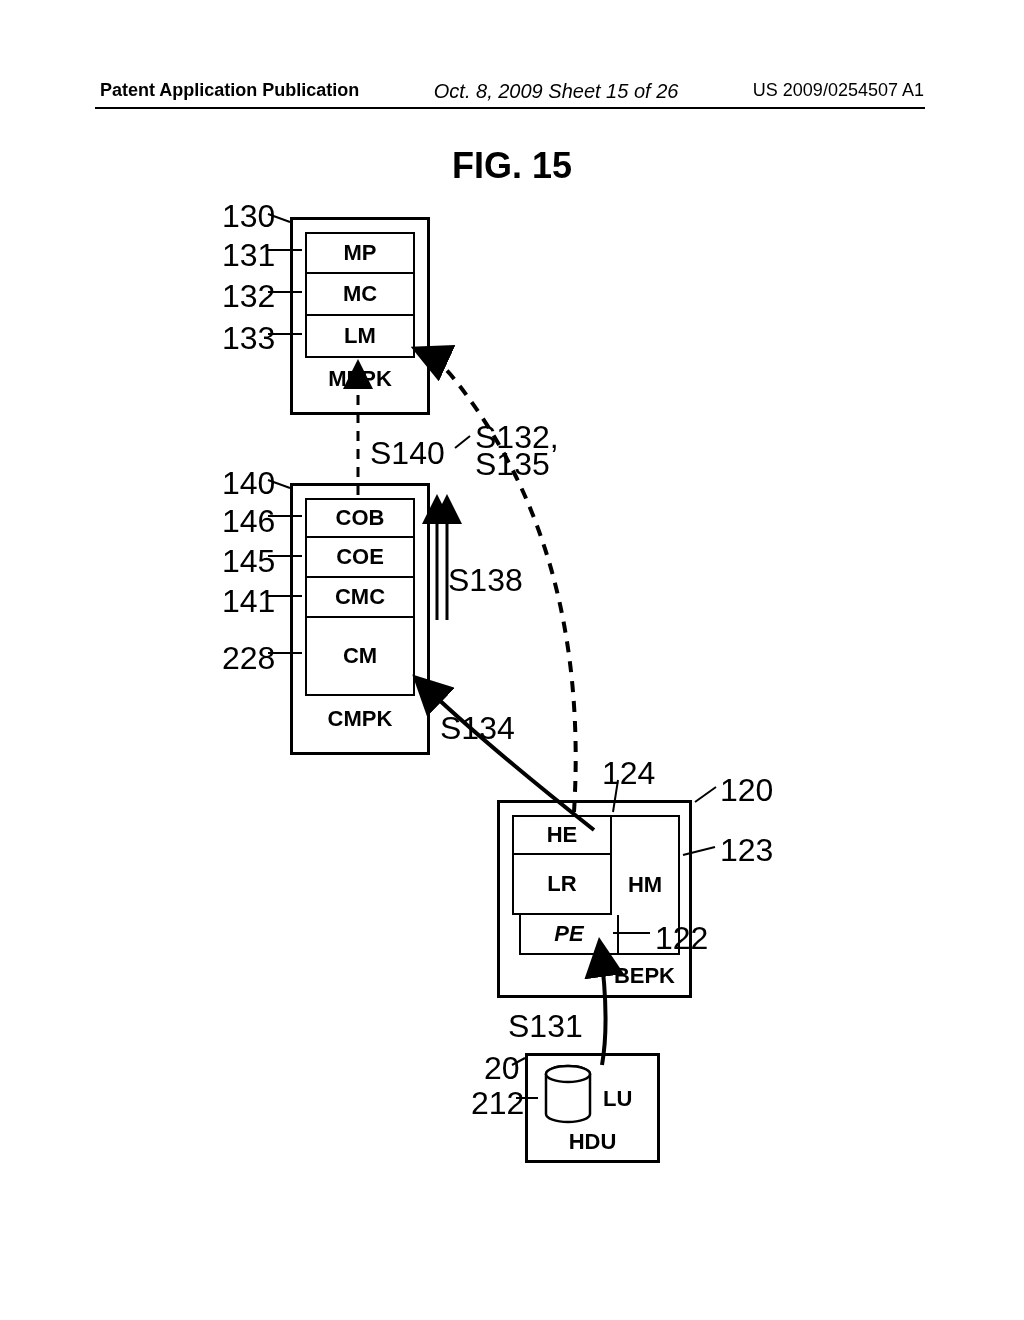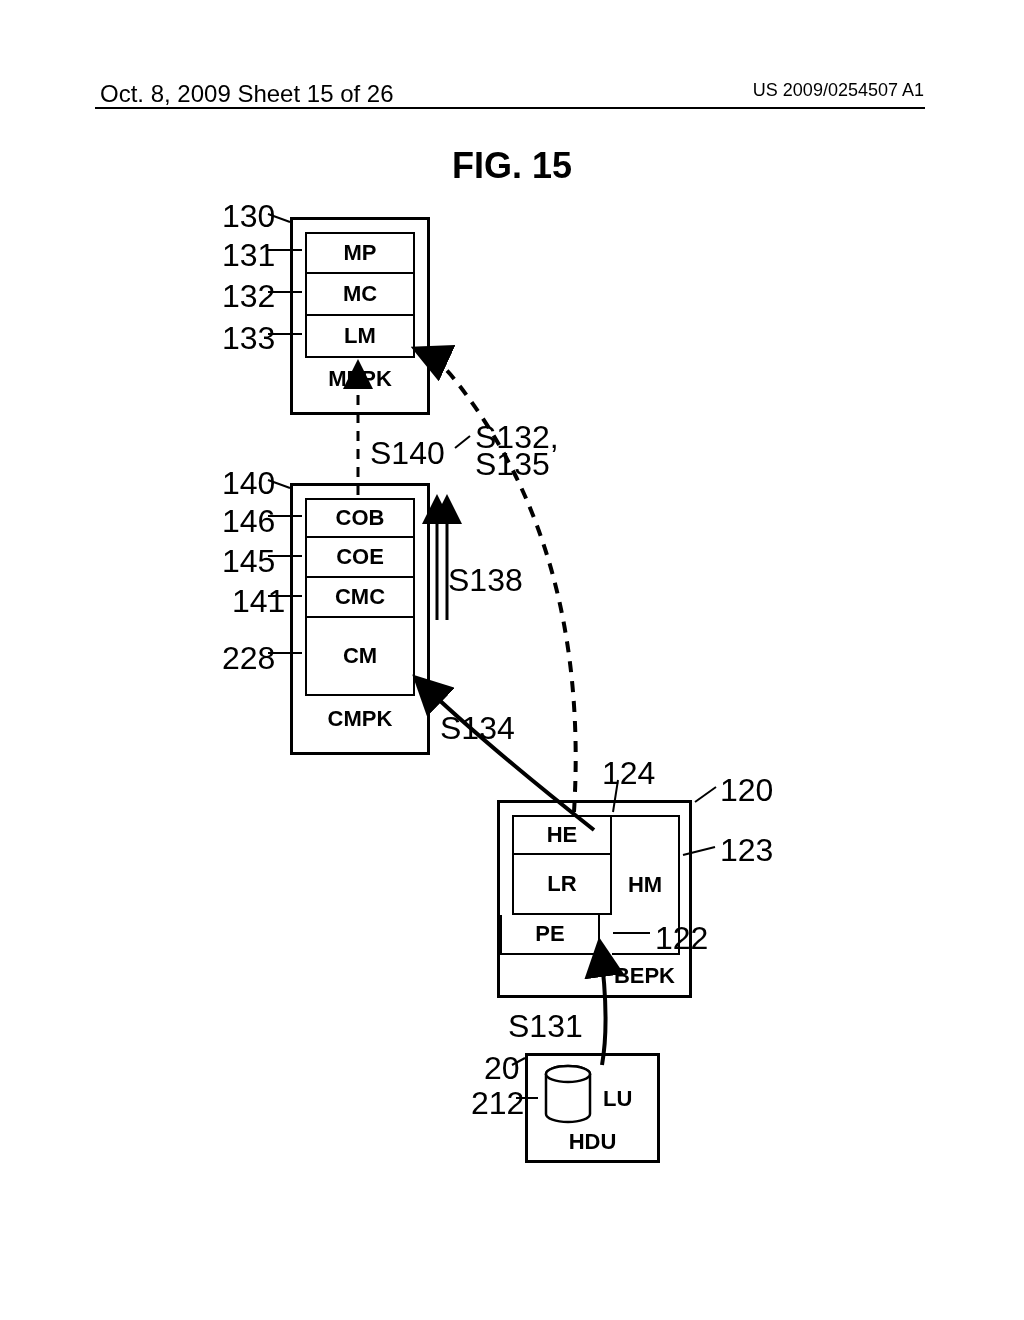--- a/index.html
+++ b/index.html
@@ -14,21 +14,21 @@
       position: absolute;
       top: 80px;
       left: 0;
       width: 100%;
       display: flex;
       justify-content: space-between;
       padding: 0 100px;
       font-size: 18px;
     }
     .header-left { font-weight: bold; }
-    .header-center { font-size: 24px; }
+    .header-center { font-size: 20px; font-style: italic; }
     .header-right { font-size: 18px; }
     .header-line {
       position: absolute;
       top: 107px;
       left: 95px;
       width: 830px;
       height: 2px;
       background: black;
     }
     .fig-title {
@@ -80,20 +80,21 @@
       left: 0;
       width: 100%;
       height: 100%;
       pointer-events: none;
     }
   </style>
 </head>
 <body>
 
 <div class="header">
+  <span class="header-left">Patent Application Publication</span>
   <span class="header-center">Oct. 8, 2009  Sheet 15 of 26</span>
   <span class="header-right">US 2009/0254507 A1</span>
 </div>
 <div class="header-line"></div>
 
 <div class="fig-title">FIG. 15</div>
 
 <div class="diagram">
 
   <div class="box" style="left:290px; top:283px; width:140px; height:272px;">
@@ -112,21 +113,21 @@
       <div class="inner-box" style="height:42px; border-top:none;">MC</div>
       <div class="inner-box" style="height:42px; border-top:none;">LM</div>
     </div>
     <div class="box-title" style="margin-top:8px;">MPPK</div>
   </div>
 
   <div class="box" style="left:497px; top:600px; width:195px; height:198px;">
     <div style="position:relative; width:100%; height:100%;padding-left:28px;">
       <div class="inner-box" style="position:absolute; left:12px; top:12px; width:100px; height:40px;">HE</div>
       <div class="inner-box" style="position:absolute; left:12px; top:52px; width:100px; height:60px; border-top:none;">LR</div>
-      <div class="inner-box" style="position:absolute; left:0; top:112px; width:100px; height:40px; border-top:none;">PE</div>
+      <div class="inner-box" style="position:absolute; left:19px; top:112px; width:100px; height:40px; border-top:none;font-style:italic;">PE</div>
       <div class="inner-box" style="position:absolute; left:112px; top:12px; width:68px; height:140px; border-left:none;">HM</div>
       <div class="box-title" style="position:absolute; bottom:6px; right:14px;">BEPK</div>
     </div>
   </div>
 
   <div class="box" style="left:525px; top:853px; width:135px; height:110px;">
     <div style="position:relative; width:100%; height:100%;">
       <svg style="position:absolute; left:15px; top:8px; width:50px; height:62px;" viewBox="0 0 50 62">
         <ellipse cx="25" cy="10" rx="22" ry="8" fill="white" stroke="black" stroke-width="2.5"></ellipse>
         <path d="M 3 10 L 3 50 A 22 8 0 0 0 47 50 L 47 10" fill="white" stroke="black" stroke-width="2.5"></path>
@@ -138,21 +139,21 @@
   </div>
 
   <div class="ref-num" style="left:222px; top:-2px;">130</div>
   <div class="ref-num" style="left:222px; top:37px;">131</div>
   <div class="ref-num" style="left:222px; top:78px;">132</div>
   <div class="ref-num" style="left:222px; top:120px;">133</div>
 
   <div class="ref-num" style="left:222px; top:265px;">140</div>
   <div class="ref-num" style="left:222px; top:303px;">146</div>
   <div class="ref-num" style="left:222px; top:343px;">145</div>
-  <div class="ref-num" style="left:232px; top:383px;">141</div>
+  <div class="ref-num" style="left:222px; top:383px;">141</div>
   <div class="ref-num" style="left:222px; top:440px;">228</div>
 
   <div class="ref-num" style="left:602px; top:555px;">124</div>
   <div class="ref-num" style="left:720px; top:572px;">120</div>
   <div class="ref-num" style="left:720px; top:632px;">123</div>
   <div class="ref-num" style="left:655px; top:720px;">122</div>
 
   <div class="ref-num" style="left:484px; top:850px;">20</div>
   <div class="ref-num" style="left:471px; top:885px;">212</div>
 

